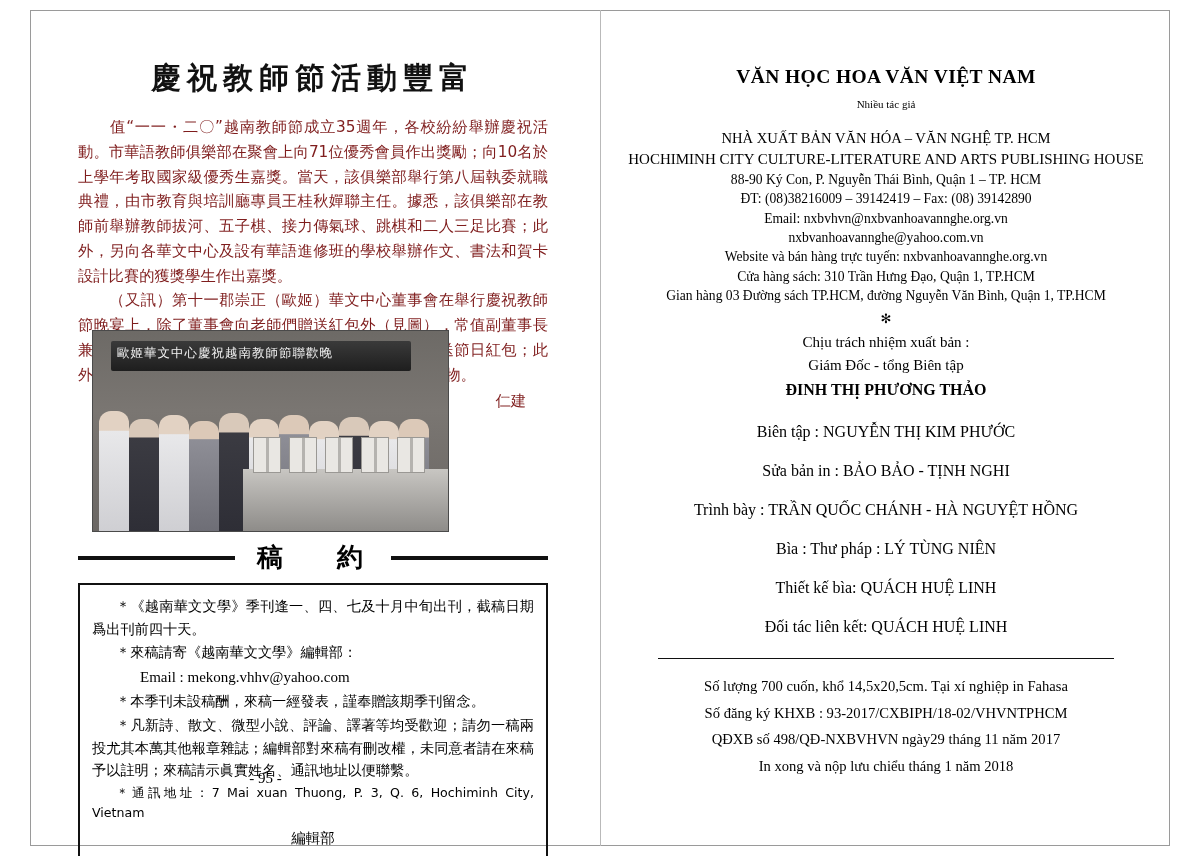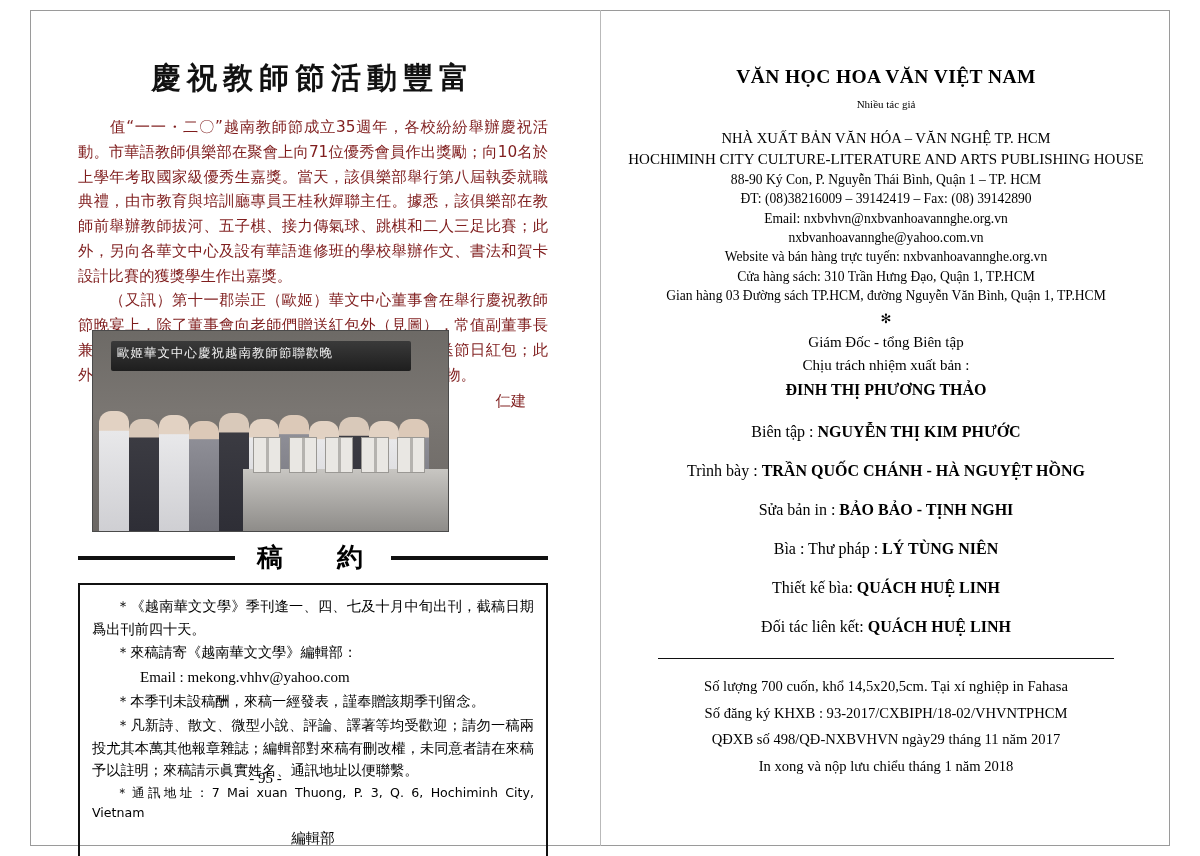--- a/index.html
+++ b/index.html
@@ -267,21 +267,21 @@
   }
   .resp .big {
     font-size: 16px;
     font-weight: bold;
   }
   .credit {
     font-family: "Liberation Serif", serif;
     font-size: 16px;
     margin-top: 21px;
   }
-  .credit b { font-weight: bold; text-align: right; }
+  .credit b { font-weight: normal; text-align: right; }
   .hr-thin {
     border: none;
     border-top: 1px solid #111;
     margin: 22px 36px 14px 36px;
   }
   .foot {
     font-family: "Liberation Serif", serif;
     font-size: 14.6px;
     line-height: 1.82;
   }
@@ -362,33 +362,33 @@
       <div>Email: nxbvhvn@nxbvanhoavannghe.org.vn</div>
       <div>nxbvanhoavannghe@yahoo.com.vn</div>
       <div>Website và bán hàng trực tuyến: nxbvanhoavannghe.org.vn</div>
       <div>Cửa hàng sách: 310 Trần Hưng Đạo, Quận 1, TP.HCM</div>
       <div>Gian hàng 03 Đường sách TP.HCM, đường Nguyễn Văn Bình, Quận 1, TP.HCM</div>
     </div>
 
     <div class="flower">✻</div>
 
     <div class="resp">
+      <div>Chịu trách nhiệm xuất bản :</div>
       <div>Giám Đốc - tổng Biên tập</div>
-      <div>Chịu trách nhiệm xuất bản :</div>
       <div class="big">ĐINH THỊ PHƯƠNG THẢO</div>
     </div>
 
     <div class="credit">
       <span>Biên tập : </span><b>NGUYỄN THỊ KIM PHƯỚC</b>
     </div>
     <div class="credit">
+      <span>Sửa bản in : </span><b>BẢO BẢO - TỊNH NGHI</b>
+    </div>
+    <div class="credit">
       <span>Trình bày : </span><b>TRẦN QUỐC CHÁNH - HÀ NGUYỆT HỒNG</b>
-    </div>
-    <div class="credit">
-      <span>Sửa bản in : </span><b>BẢO BẢO - TỊNH NGHI</b>
     </div>
     <div class="credit">
       <span>Bìa : Thư pháp : </span><b>LÝ TÙNG NIÊN</b>
     </div>
     <div class="credit">
       <span>Thiết kế bìa: </span><b>QUÁCH HUỆ LINH</b>
     </div>
     <div class="credit">
       <span>Đối tác liên kết: </span><b>QUÁCH HUỆ LINH</b>
     </div>

